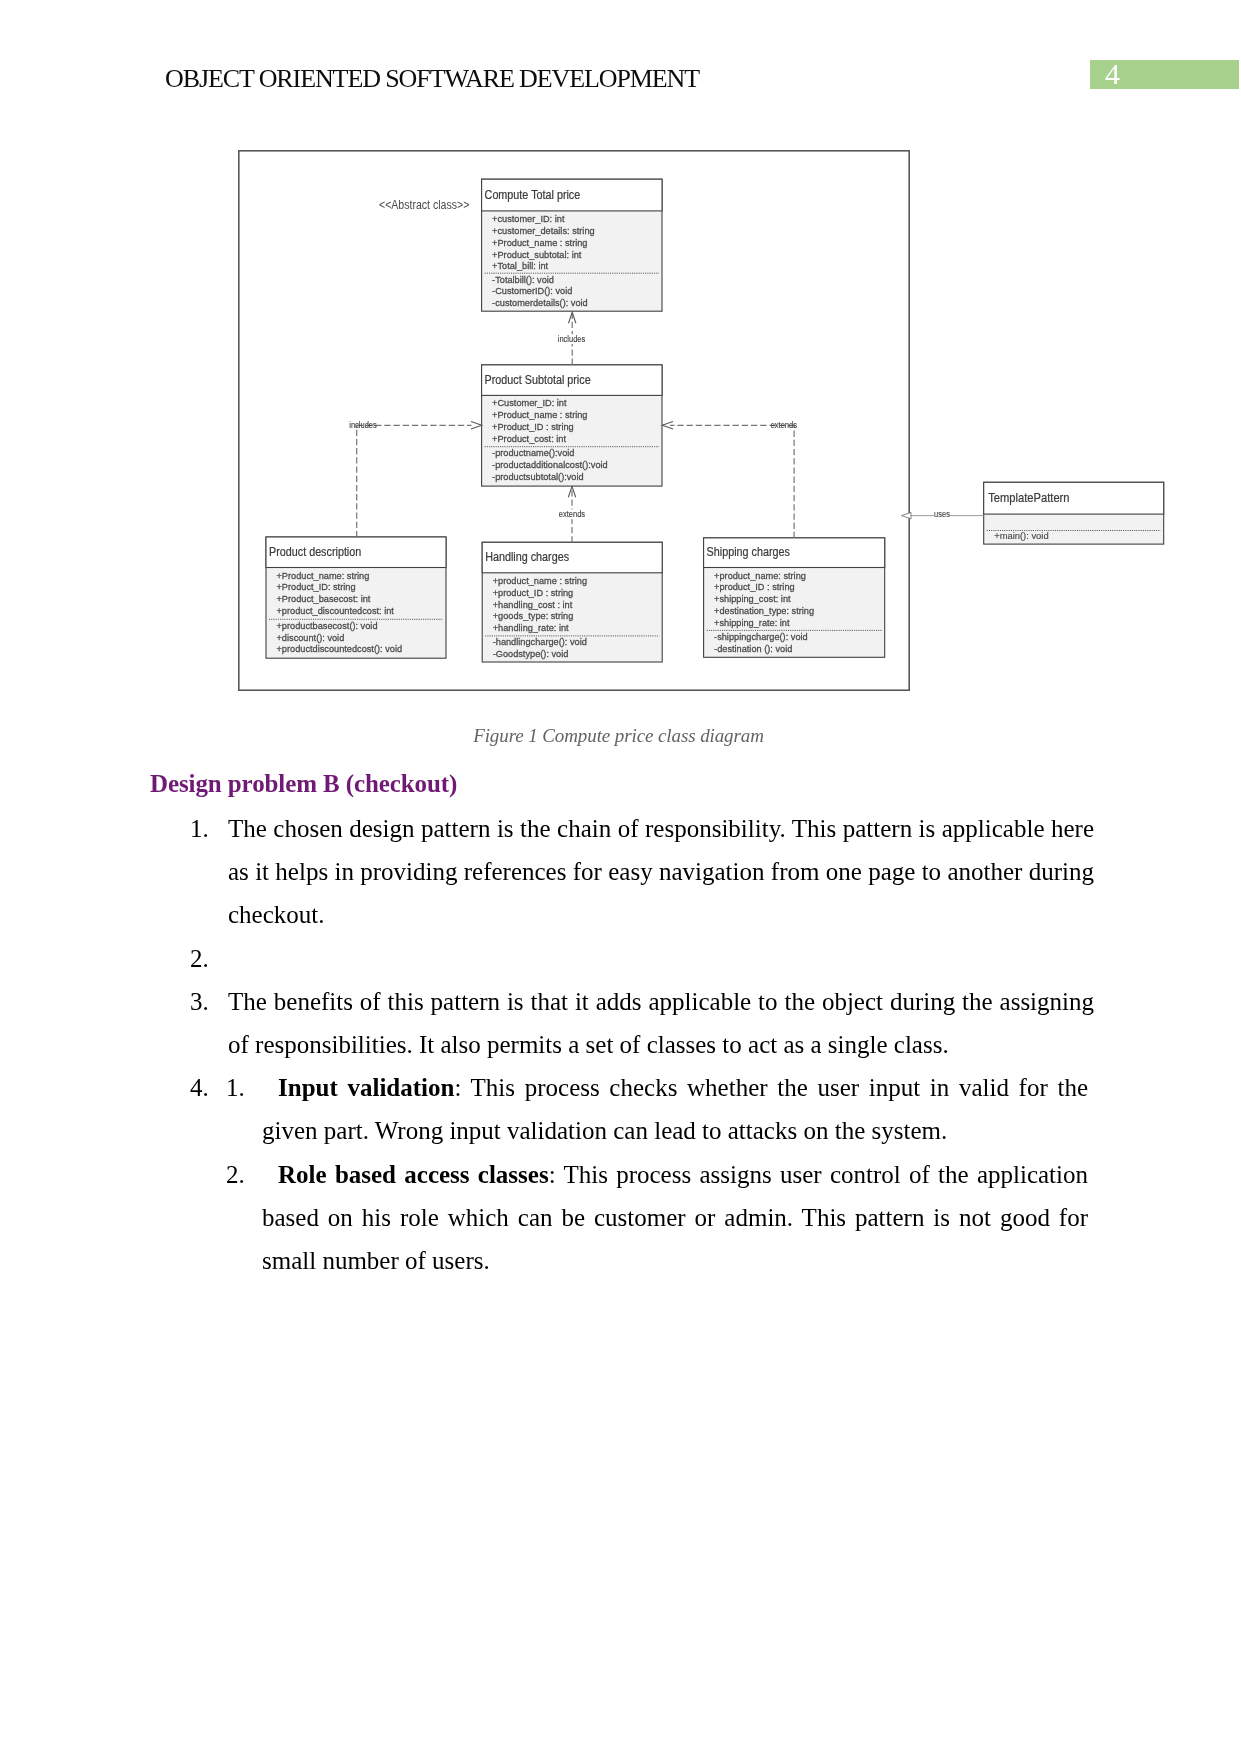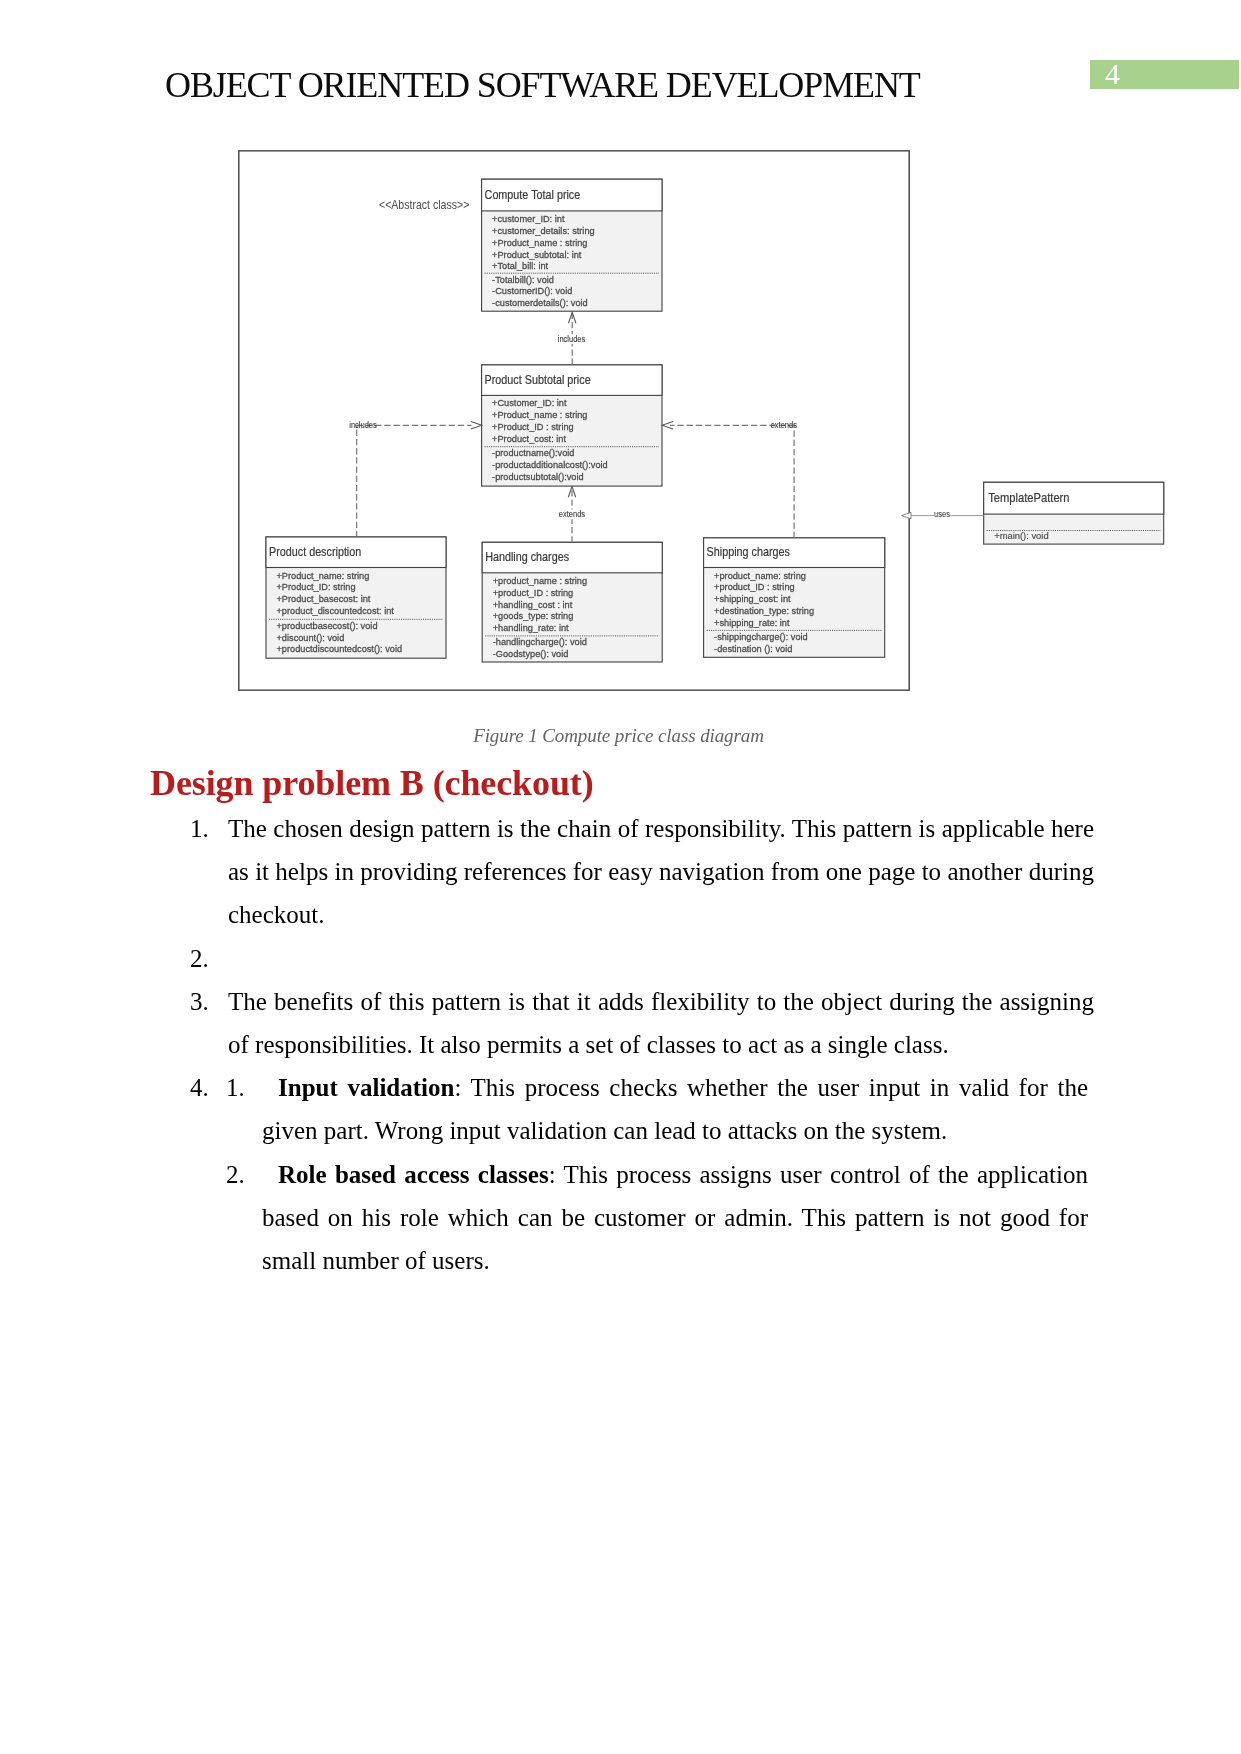--- a/index.html
+++ b/index.html
@@ -2,34 +2,34 @@
 <html><head>
 <meta charset="utf-8">
 <title>Object Oriented Software Development - Page 4</title>
 <style>
   html,body{margin:0;padding:0;}
   body{width:1241px;height:1754px;background:#ffffff;font-family:"Liberation Serif",serif;position:relative;overflow:hidden;}
   .page{position:absolute;left:0;top:0;width:1241px;height:1754px;filter:saturate(1);}
 
   
   .doc-header{position:absolute;left:0;top:0;width:1241px;height:120px;}
-  .doc-header-title{position:absolute;left:165px;top:64px;font-size:36px;letter-spacing:-1.1px;color:#0d0d0d;white-space:nowrap;}
+  .doc-header-title{position:absolute;left:165px;top:64px;font-size:26px;letter-spacing:-1.1px;color:#0d0d0d;white-space:nowrap;}
   .page-number-box{position:absolute;left:1090px;top:60px;width:149px;height:29px;background:#a9d18e;}
   .page-number{position:absolute;left:1105px;top:59px;font-size:30px;line-height:30px;color:#ffffff;z-index:2;}
 
   
   .figure-block{position:absolute;left:226px;top:150px;width:672px;height:541px;margin-left:12px;}
   .figure-svg{display:block;filter:saturate(1);}
   .tp-svg{position:absolute;left:0;top:0;pointer-events:none;filter:saturate(1);}
   .figure-svg text, .tp-svg text{paint-order:stroke fill;}
   .figcap{position:absolute;left:-2px;top:725px;width:1241px;text-align:center;font-style:italic;font-size:19px;color:#636363;letter-spacing:-0.1px;}
 
   
   .content{position:absolute;left:150px;top:764px;width:944px;}
-  .heading{font-size:36px;font-weight:bold;margin:0 0 4px 0;color:#b91c1c;line-height:39px;letter-spacing:-0.1px;}
+  .heading{font-size:25px;font-weight:bold;margin:0 0 4px 0;color:#701a75;line-height:39px;letter-spacing:-0.1px;}
   .olist{list-style:none;margin:0;padding:0;}
   .li{position:relative;font-size:25px;line-height:43.2px;color:#000;text-align:justify;text-align-last:left;margin:0;padding-left:78px;}
   .li .marker{position:absolute;left:40px;top:0;width:34px;text-align:left;}
   .li2{position:relative;font-size:25px;line-height:43.2px;color:#000;text-align:justify;text-align-last:left;margin:0;padding-left:112px;padding-right:6px;}
   .li2 .marker{position:absolute;left:76px;top:0;width:34px;text-align:left;}
   .b{font-weight:bold;margin-left:16px;}
 </style>
 </head>
 <body>
 
@@ -135,20 +135,20 @@
       </g>
     </svg>
 
   <div class="figcap">Figure 1 Compute price class diagram</div>
 
   <div class="content">
     <div class="heading">Design problem B (checkout)</div>
     <div class="olist" id="list-root">
         <div class="li"><span class="marker">1.</span><span>The chosen design pattern is the chain of responsibility. This pattern is applicable here as it helps in providing references for easy navigation from one page to another during checkout.</span></div>
         <div class="li"><span class="marker">2.</span><span>&nbsp;</span></div>
-        <div class="li"><span class="marker">3.</span><span>The benefits of this pattern is that it adds flexibility to the object during the assigning of responsibilities. It also permits a set of classes to act as a single class.</span></div>
+        <div class="li"><span class="marker">3.</span><span>The benefits of this pattern is that it adds applicable to the object during the assigning of responsibilities. It also permits a set of classes to act as a single class.</span></div>
         <div class="li"><span class="marker">4.</span></div>
         <div class="li2"><span class="marker">1.</span><span class="b">Input validation</span><span>: This process checks whether the user input in valid for the given part. Wrong input validation can lead to attacks on the system.</span></div>
         <div class="li2"><span class="marker">2.</span><span class="b">Role based access classes</span><span>: This process assigns user control of the application based on his role which can be customer or admin. This pattern is not good for small number of users.</span></div>
       </div>
   </div>
 
 </div>
 
 </body></html>

